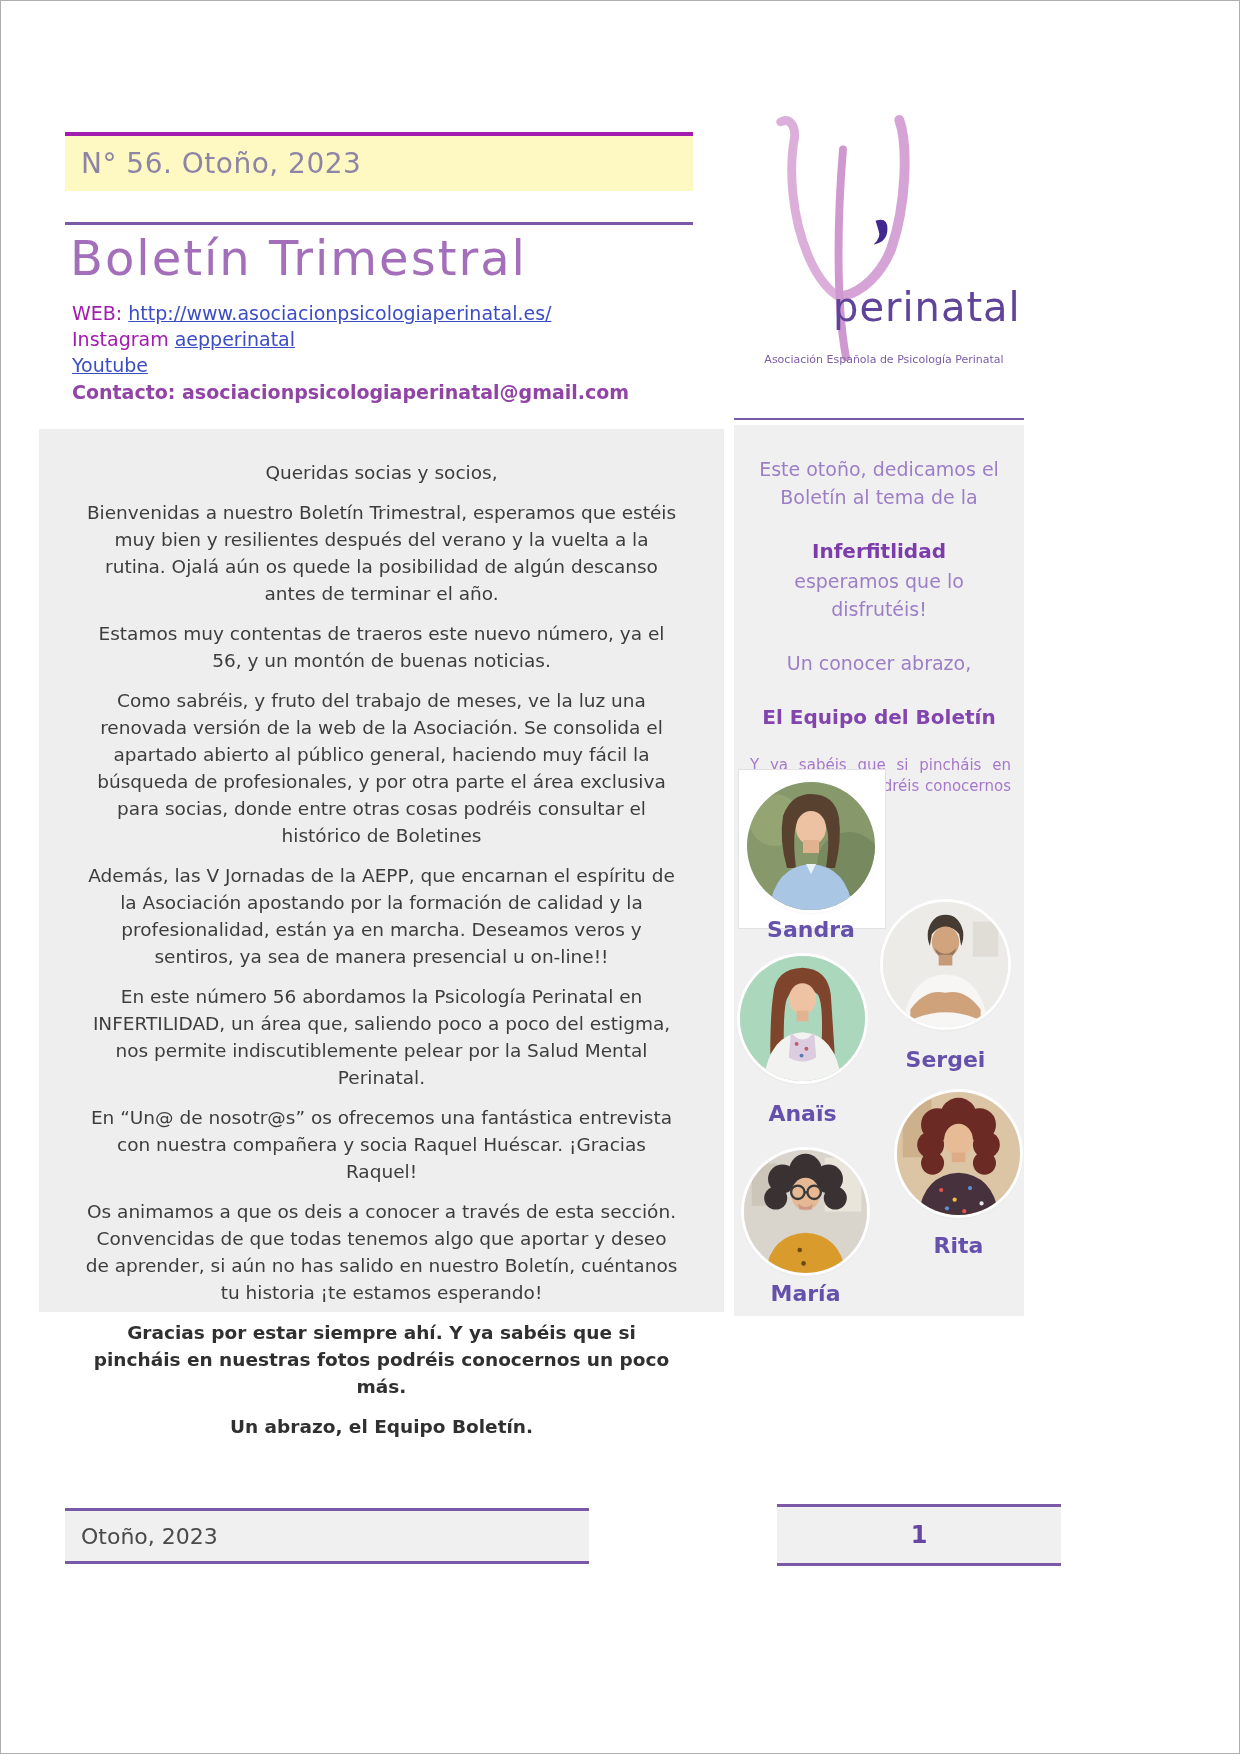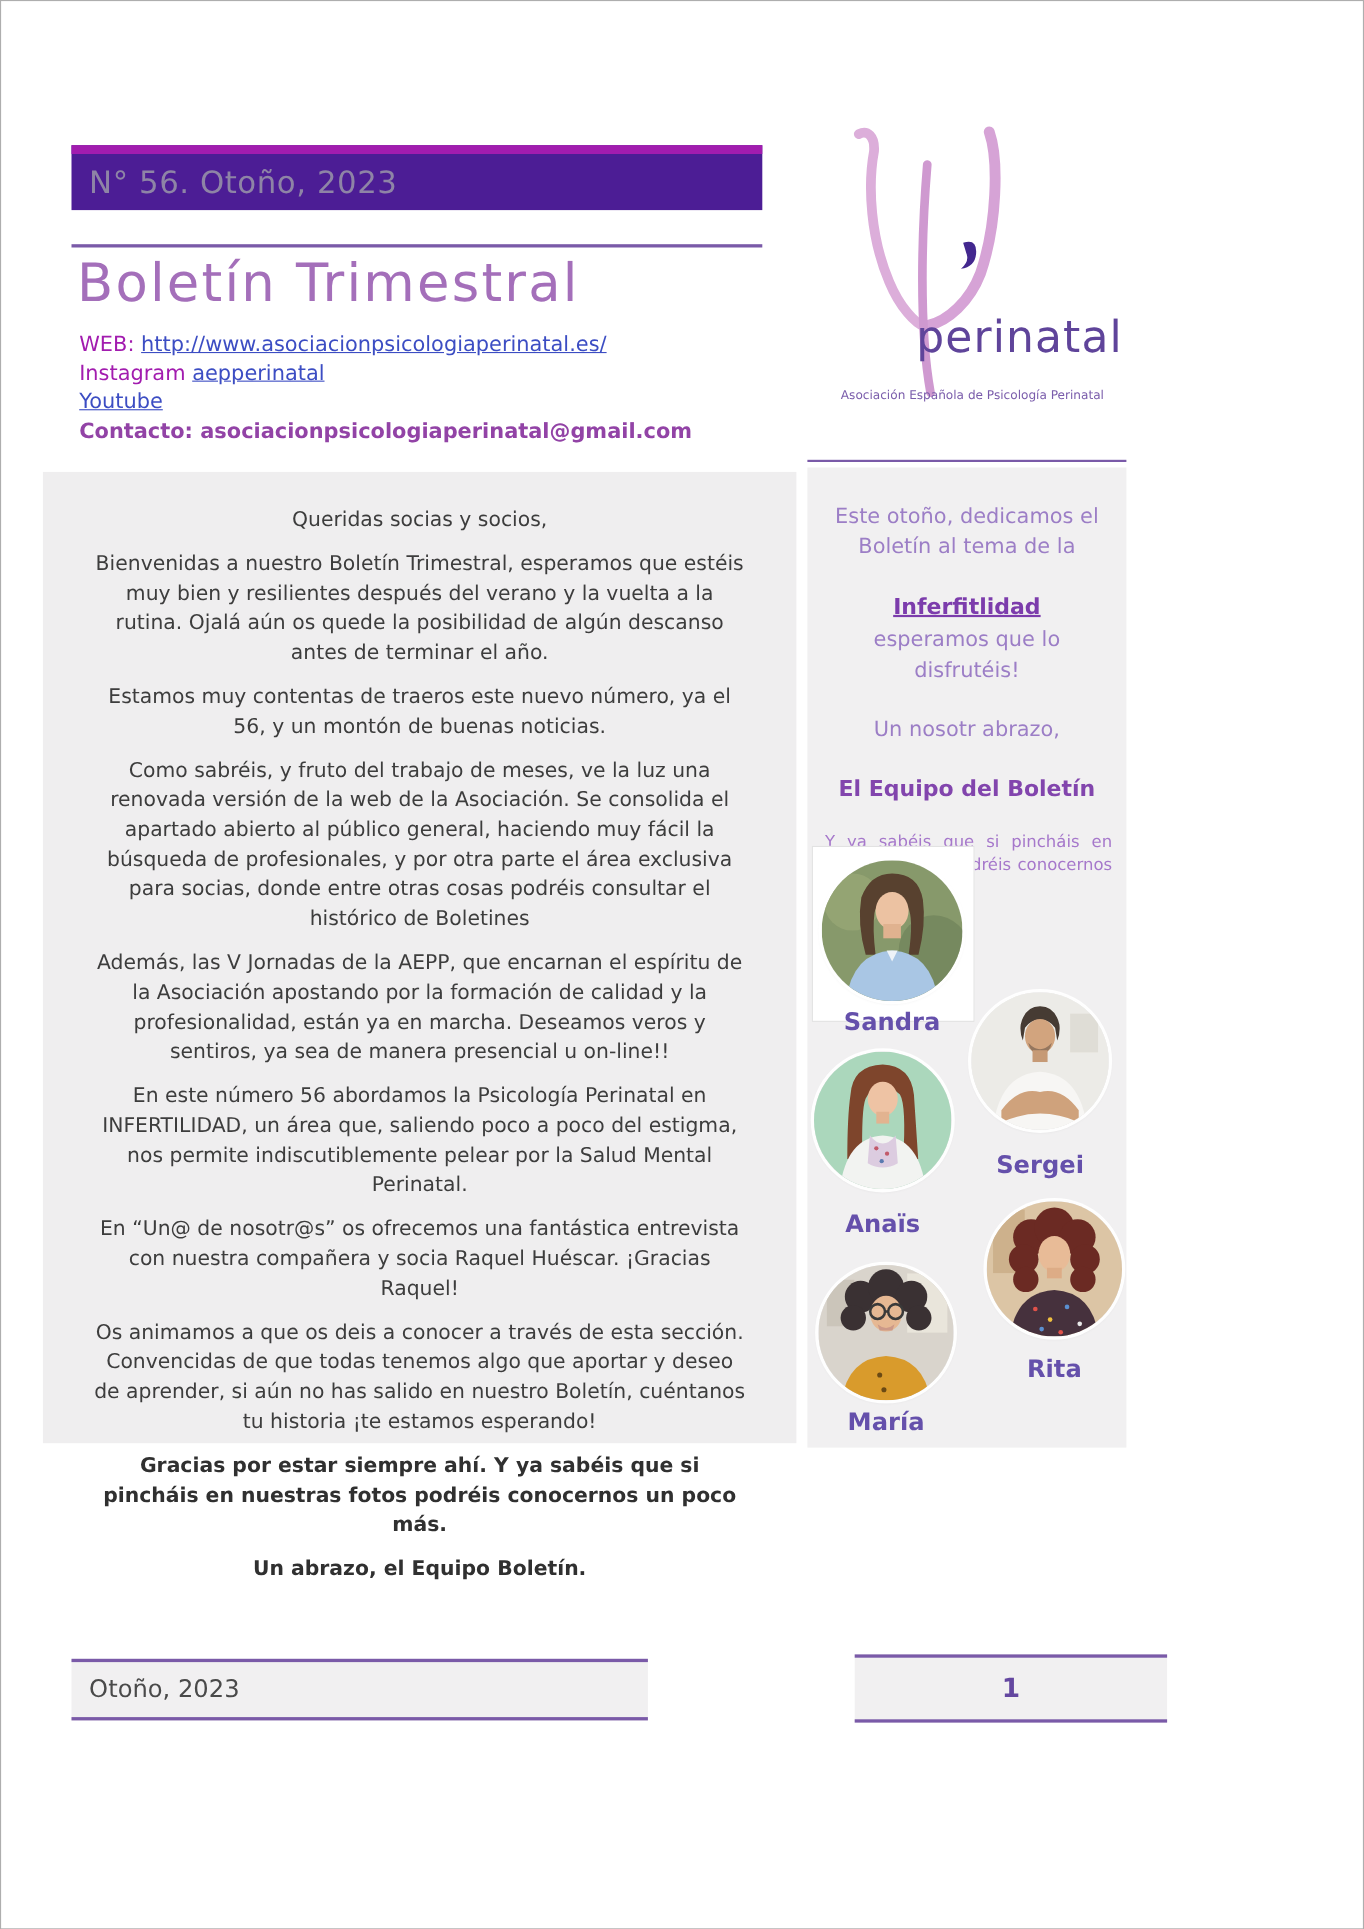--- a/index.html
+++ b/index.html
@@ -5,21 +5,21 @@
   html,body { margin:0; padding:0; background:#ffffff; }
   .page {
     position:relative; width:1240px; height:1754px; background:#ffffff;
     border:1px solid #aeaeae; box-sizing:border-box; overflow:hidden;
     font-family:"DejaVu Sans","Liberation Sans",sans-serif;
   }
 
   
   .issue-bar {
     position:absolute; left:64px; top:131px; width:628px; height:59px;
-    background:#4c1d95; border-top:8px solid #a21caf; box-sizing:border-box;
+    background:#fef9c3; border-top:4px solid #a21caf; box-sizing:border-box;
     display:flex; align-items:center; padding-left:16px;
     font-size:28px; color:#8e84a6; letter-spacing:.5px;
   }
   .rule-1 { position:absolute; left:64px; top:221px; width:628px; height:3px; background:#7a5aa8; }
   .title {
     position:absolute; left:69px; top:229px; font-size:48px; letter-spacing:2px;
     color:#a46fba; font-weight:400; white-space:nowrap;
   }
   .links { position:absolute; left:71px; top:299px; font-size:19px; line-height:26px; color:#ab87c8; }
   .links .lbl { color:#a21caf; }
@@ -43,21 +43,21 @@
   .letter p.left { text-align:center; }
   .letter p.bold { font-weight:bold; color:#303030; }
 
   
   .side-rule { position:absolute; left:733px; top:417px; width:290px; height:2px; background:#7a5aa8; }
   .sidebar {
     position:absolute; left:733px; top:424px; width:290px; height:891px;
     background:#f1f0f1; box-sizing:border-box;
   }
   .side-text { padding:30px 16px 0; text-align:center; font-size:19px; line-height:28px; color:#9c7ec6; }
-  .side-topic { font-weight:bold; color:#7c3cac; font-size:20px; margin-top:26px;text-decoration:underline; }
+  .side-topic { font-weight:bold; color:#7c3cac; font-size:20px; margin-top:26px; }
   .side-enjoy { margin-top:2px; }
   .side-hug { margin-top:26px; }
   .side-team { font-weight:bold; color:#8245ad; font-size:20px; margin-top:26px; }
   .side-note { padding:24px 13px 0 16px; text-align:justify; font-size:15px; line-height:21px; color:#a678cb; }
 
   .photo-frame { position:absolute; background:#ffffff; border:1px solid #e2e2e2; }
   .photo {
     position:absolute; border-radius:50%; overflow:hidden; cursor:pointer;
     box-shadow:0 0 0 3px rgba(255,255,255,.95), 0 1px 4px rgba(0,0,0,.18);
   }
@@ -127,21 +127,21 @@
     <p class="bold">Gracias por estar siempre ahí. Y ya sabéis que si pincháis en nuestras fotos podréis conocernos un poco más.</p>
     <p class="bold">Un abrazo, el Equipo Boletín.</p>
   </div>
 
   <div class="side-rule"></div>
   <div class="sidebar">
     <div class="side-text">
       <div>Este otoño, dedicamos el Boletín al tema de la</div>
       <div class="side-topic">Inferfitlidad</div>
       <div class="side-enjoy">esperamos que lo disfrutéis!</div>
-      <div class="side-hug">Un nosotr abrazo,</div>
+      <div class="side-hug">Un conocer abrazo,</div>
       <div class="side-team">El Equipo del Boletín</div>
     </div>
     <div class="side-note">Y ya sabéis que si pincháis en nuestras fotos podréis conocernos un poco más.</div>
 
     <div class="photo-frame" style="left:4px; top:344px; width:146px; height:158px;"></div>
     <div class="photo" style="left:13px; top:357px; width:128px; height:128px;">
       <svg viewBox="0 0 128 128">
         <rect width="128" height="128" fill="#87996b"></rect>
         <circle cx="28" cy="38" r="26" fill="#9aa876" opacity=".7"></circle>
         <circle cx="102" cy="82" r="32" fill="#6f815a" opacity=".7"></circle>

